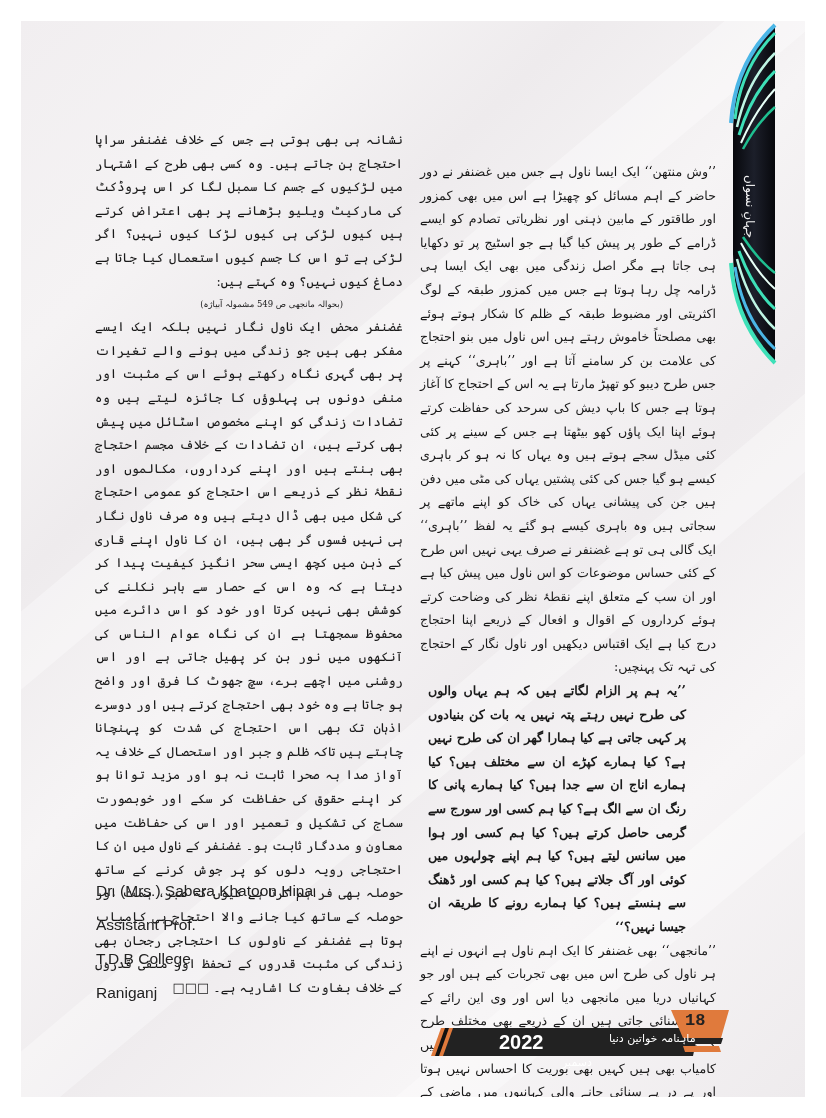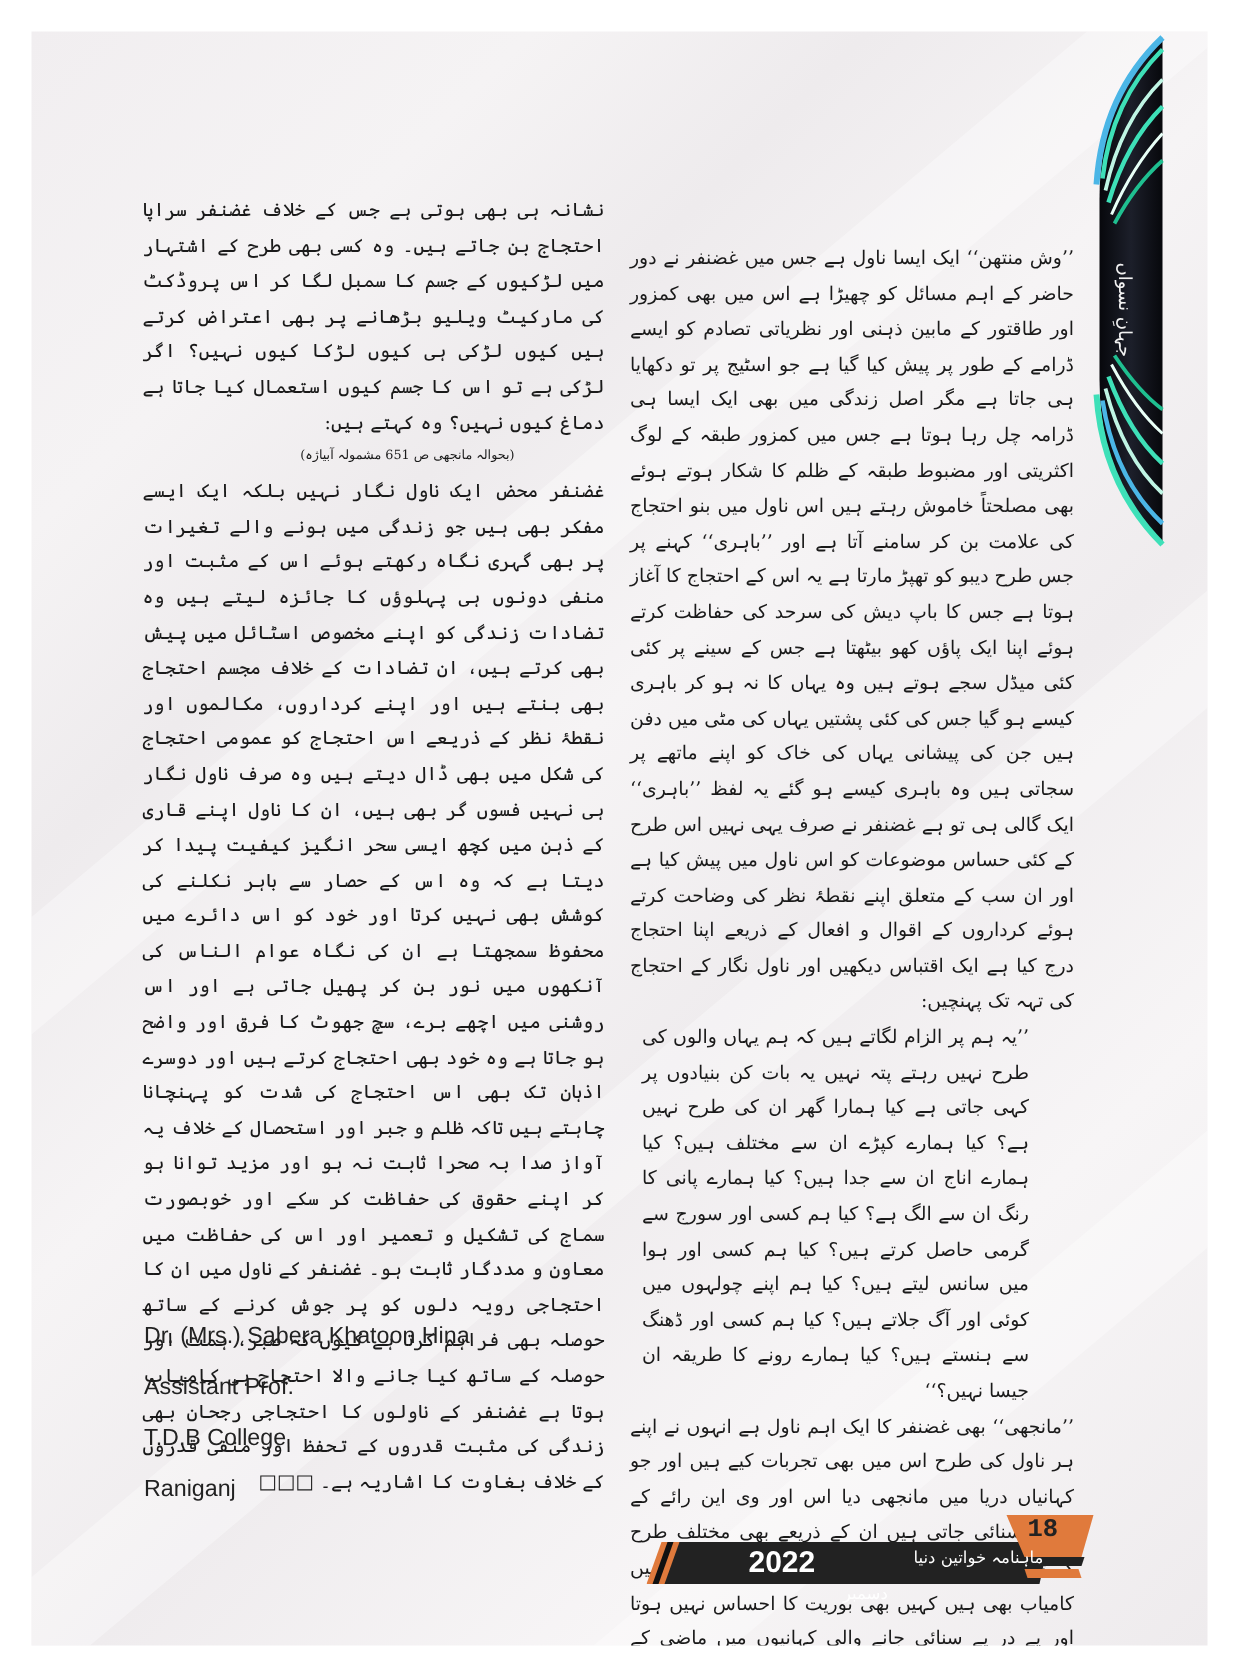--- a/index.html
+++ b/index.html
@@ -10,21 +10,21 @@
     overflow: hidden;
   }
   .sheen { position: absolute; left: -200px; width: 1400px; height: 60px; background: rgba(255,255,255,0.35); transform: rotate(-40deg); }
   .col {
     position: absolute; direction: rtl; text-align: justify; color: #1a1a1a;
     font-family: "DejaVu Serif", serif; font-size: 12.6px; line-height: 23.6px;
   }
   .col p { margin: 0; }
   .col-right { left: 399px; top: 139px; width: 296px; }
   .col-left { left: 74px; top: 107px; width: 308px; }
-  .quote { padding-right: 30px; padding-left: 8px; }
+  .quote { padding-right: 30px; padding-left: 8px; font-weight: bold; }
   .quote-left { padding-right: 38px; padding-left: 40px; }
   .cite { font-size: 8.5px; line-height: 22px; text-align: right; padding-right: 60px; }
   .boxes { font-family: "DejaVu Sans", sans-serif; letter-spacing: 1px; font-size: 13px; }
   .sig {
     position: absolute; left: 75px; top: 853px; direction: ltr;
     font-family: "Liberation Sans", sans-serif; font-size: 15.5px; color: #222; line-height: 34px;
   }
   .sig div { white-space: nowrap; }
 
   
@@ -85,21 +85,21 @@
   <div class="band-title">جہانِ نسواں</div>
 
   <div class="col col-right">
     <p>’’وش منتھن‘‘ ایک ایسا ناول ہے جس میں غضنفر نے دور حاضر کے اہم مسائل کو چھیڑا ہے اس میں بھی کمزور اور طاقتور کے مابین ذہنی اور نظریاتی تصادم کو ایسے ڈرامے کے طور پر پیش کیا گیا ہے جو اسٹیج پر تو دکھایا ہی جاتا ہے مگر اصل زندگی میں بھی ایک ایسا ہی ڈرامہ چل رہا ہوتا ہے جس میں کمزور طبقہ کے لوگ اکثریتی اور مضبوط طبقہ کے ظلم کا شکار ہوتے ہوئے بھی مصلحتاً خاموش رہتے ہیں اس ناول میں بنو احتجاج کی علامت بن کر سامنے آتا ہے اور ’’باہری‘‘ کہنے پر جس طرح دیبو کو تھپڑ مارتا ہے یہ اس کے احتجاج کا آغاز ہوتا ہے جس کا باپ دیش کی سرحد کی حفاظت کرتے ہوئے اپنا ایک پاؤں کھو بیٹھتا ہے جس کے سینے پر کئی کئی میڈل سجے ہوتے ہیں وہ یہاں کا نہ ہو کر باہری کیسے ہو گیا جس کی کئی پشتیں یہاں کی مٹی میں دفن ہیں جن کی پیشانی یہاں کی خاک کو اپنے ماتھے پر سجاتی ہیں وہ باہری کیسے ہو گئے یہ لفظ ’’باہری‘‘ ایک گالی ہی تو ہے غضنفر نے صرف یہی نہیں اس طرح کے کئی حساس موضوعات کو اس ناول میں پیش کیا ہے اور ان سب کے متعلق اپنے نقطۂ نظر کی وضاحت کرتے ہوئے کرداروں کے اقوال و افعال کے ذریعے اپنا احتجاج درج کیا ہے ایک اقتباس دیکھیں اور ناول نگار کے احتجاج کی تہہ تک پہنچیں:</p>
     <p class="quote">’’یہ ہم پر الزام لگاتے ہیں کہ ہم یہاں والوں کی طرح نہیں رہتے پتہ نہیں یہ بات کن بنیادوں پر کہی جاتی ہے کیا ہمارا گھر ان کی طرح نہیں ہے؟ کیا ہمارے کپڑے ان سے مختلف ہیں؟ کیا ہمارے اناج ان سے جدا ہیں؟ کیا ہمارے پانی کا رنگ ان سے الگ ہے؟ کیا ہم کسی اور سورج سے گرمی حاصل کرتے ہیں؟ کیا ہم کسی اور ہوا میں سانس لیتے ہیں؟ کیا ہم اپنے چولہوں میں کوئی اور آگ جلاتے ہیں؟ کیا ہم کسی اور ڈھنگ سے ہنستے ہیں؟ کیا ہمارے رونے کا طریقہ ان جیسا نہیں؟‘‘</p>
     <p>’’مانجھی‘‘ بھی غضنفر کا ایک اہم ناول ہے انہوں نے اپنے ہر ناول کی طرح اس میں بھی تجربات کیے ہیں اور جو کہانیاں دریا میں مانجھی دیا اس اور وی این رائے کے ذریعہ سنائی جاتی ہیں ان کے ذریعے بھی مختلف طرح کے تضادات کو دکھانے کی سعی کی ہے اور وہ اس میں کامیاب بھی ہیں کہیں بھی بوریت کا احساس نہیں ہوتا اور پے در پے سنائی جانے والی کہانیوں میں ماضی کے کچھ ایسے واقعات بھی سامنے آتے ہیں جن کے خلاف احتجاج کے طور پر غضنفر کا قلم شعلے برسانے لگتا ہے ان میں کبھی وی این رائے تو کبھی مانجھی کے ذریعہ دور حاضر کے ایسے حالات و واقعات کی</p>
   </div>
 
   <div class="col col-left">
     <p>نشانہ ہی بھی ہوتی ہے جس کے خلاف غضنفر سراپا احتجاج بن جاتے ہیں۔ وہ کسی بھی طرح کے اشتہار میں لڑکیوں کے جسم کا سمبل لگا کر اس پروڈکٹ کی مارکیٹ ویلیو بڑھانے پر بھی اعتراض کرتے ہیں کیوں لڑکی ہی کیوں لڑکا کیوں نہیں؟ اگر لڑکی ہے تو اس کا جسم کیوں استعمال کیا جاتا ہے دماغ کیوں نہیں؟ وہ کہتے ہیں:</p>
-    <p class="cite">(بحوالہ مانجھی ص 651 مشمولہ آبیاژہ)</p>
+    <p class="cite">(بحوالہ مانجھی ص 549 مشمولہ آبیاژہ)</p>
     <p><span>غضنفر محض ایک ناول نگار نہیں بلکہ ایک ایسے مفکر بھی ہیں جو زندگی میں ہونے والے تغیرات پر بھی گہری نگاہ رکھتے ہوئے اس کے مثبت اور منفی دونوں ہی پہلوؤں کا جائزہ لیتے ہیں وہ تضادات زندگی کو اپنے مخصوص اسٹائل میں پیش بھی کرتے ہیں، ان تضادات کے خلاف مجسم احتجاج بھی بنتے ہیں اور اپنے کرداروں، مکالموں اور نقطۂ نظر کے ذریعے اس احتجاج کو عمومی احتجاج کی شکل میں بھی ڈال دیتے ہیں وہ صرف ناول نگار ہی نہیں فسوں گر بھی ہیں، ان کا ناول اپنے قاری کے ذہن میں کچھ ایسی سحر انگیز کیفیت پیدا کر دیتا ہے کہ وہ اس کے حصار سے باہر نکلنے کی کوشش بھی نہیں کرتا اور خود کو اس دائرے میں محفوظ سمجھتا ہے ان کی نگاہ عوام الناس کی آنکھوں میں نور بن کر پھیل جاتی ہے اور اس روشنی میں اچھے برے، سچ جھوٹ کا فرق اور واضح ہو جاتا ہے وہ خود بھی احتجاج کرتے ہیں اور دوسرے اذہان تک بھی اس احتجاج کی شدت کو پہنچانا چاہتے ہیں تاکہ ظلم و جبر اور استحصال کے خلاف یہ آواز صدا بہ صحرا ثابت نہ ہو اور مزید توانا ہو کر اپنے حقوق کی حفاظت کر سکے اور خوبصورت سماج کی تشکیل و تعمیر اور اس کی حفاظت میں معاون و مددگار ثابت ہو۔ غضنفر کے ناول میں ان کا احتجاجی رویہ دلوں کو پر جوش کرنے کے ساتھ حوصلہ بھی فراہم کرتا ہے کیوں کہ صبر، ہمت اور حوصلہ کے ساتھ کیا جانے والا احتجاج ہی کامیاب ہوتا ہے غضنفر کے ناولوں کا احتجاجی رجحان بھی زندگی کی مثبت قدروں کے تحفظ اور منفی قدروں کے خلاف بغاوت کا اشاریہ ہے۔</span> <span class="boxes">□□□</span></p>
   </div>
 
   <div class="sig">
     <div>Dr. (Mrs.) Sabera Khatoon Hina</div>
     <div>Assistant Prof.</div>
     <div>T.D.B College</div>
     <div>Raniganj</div>
   </div>
 

